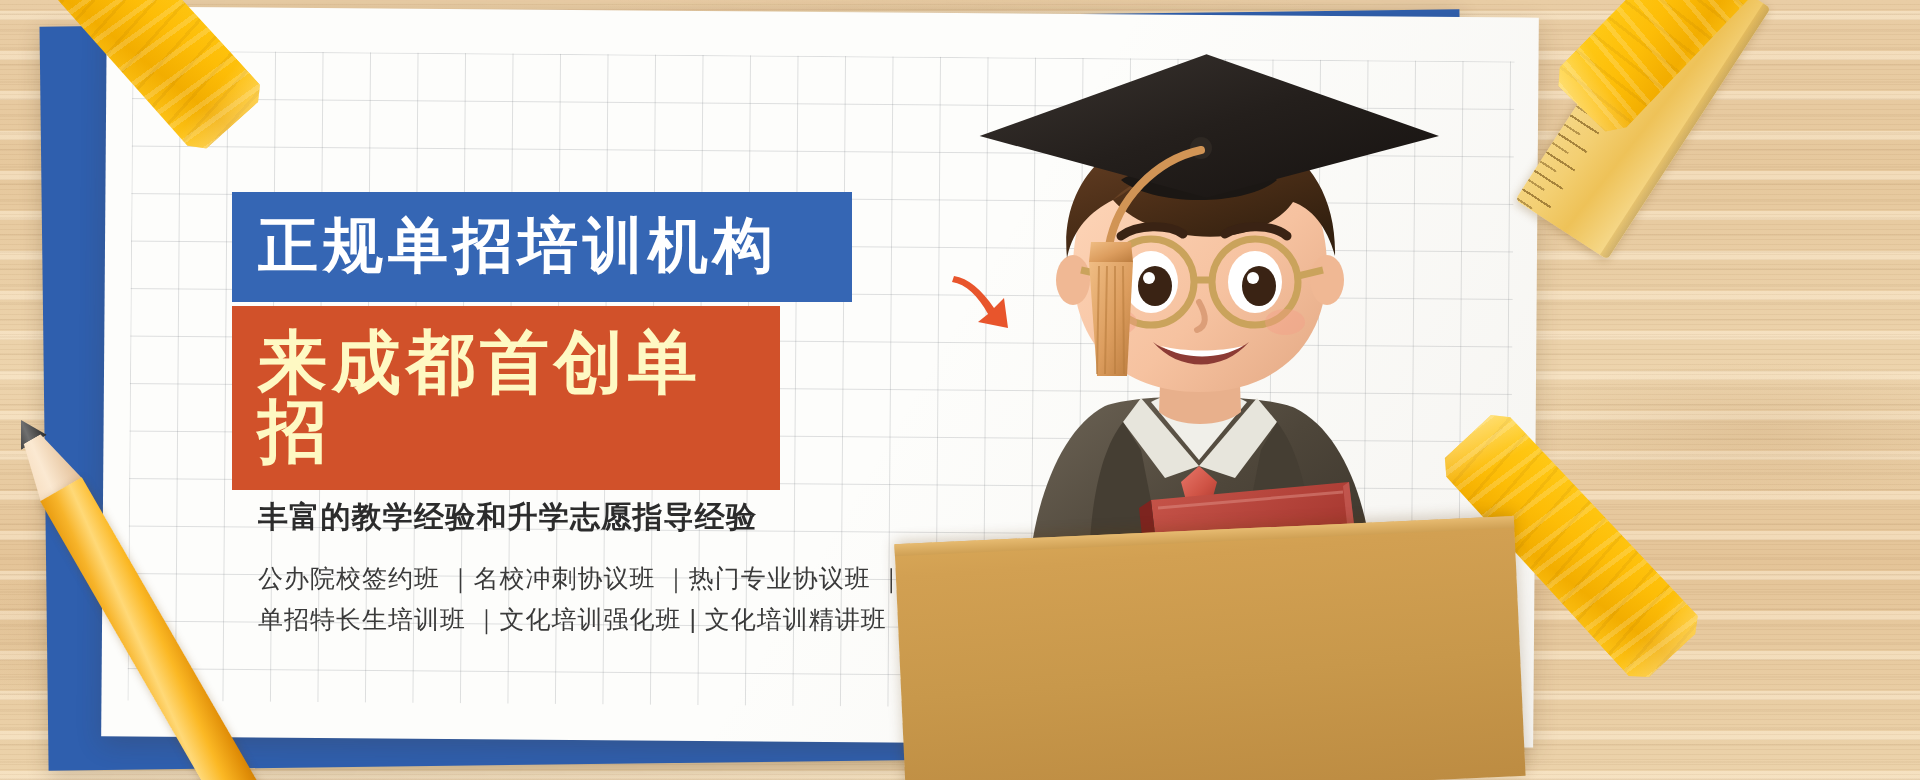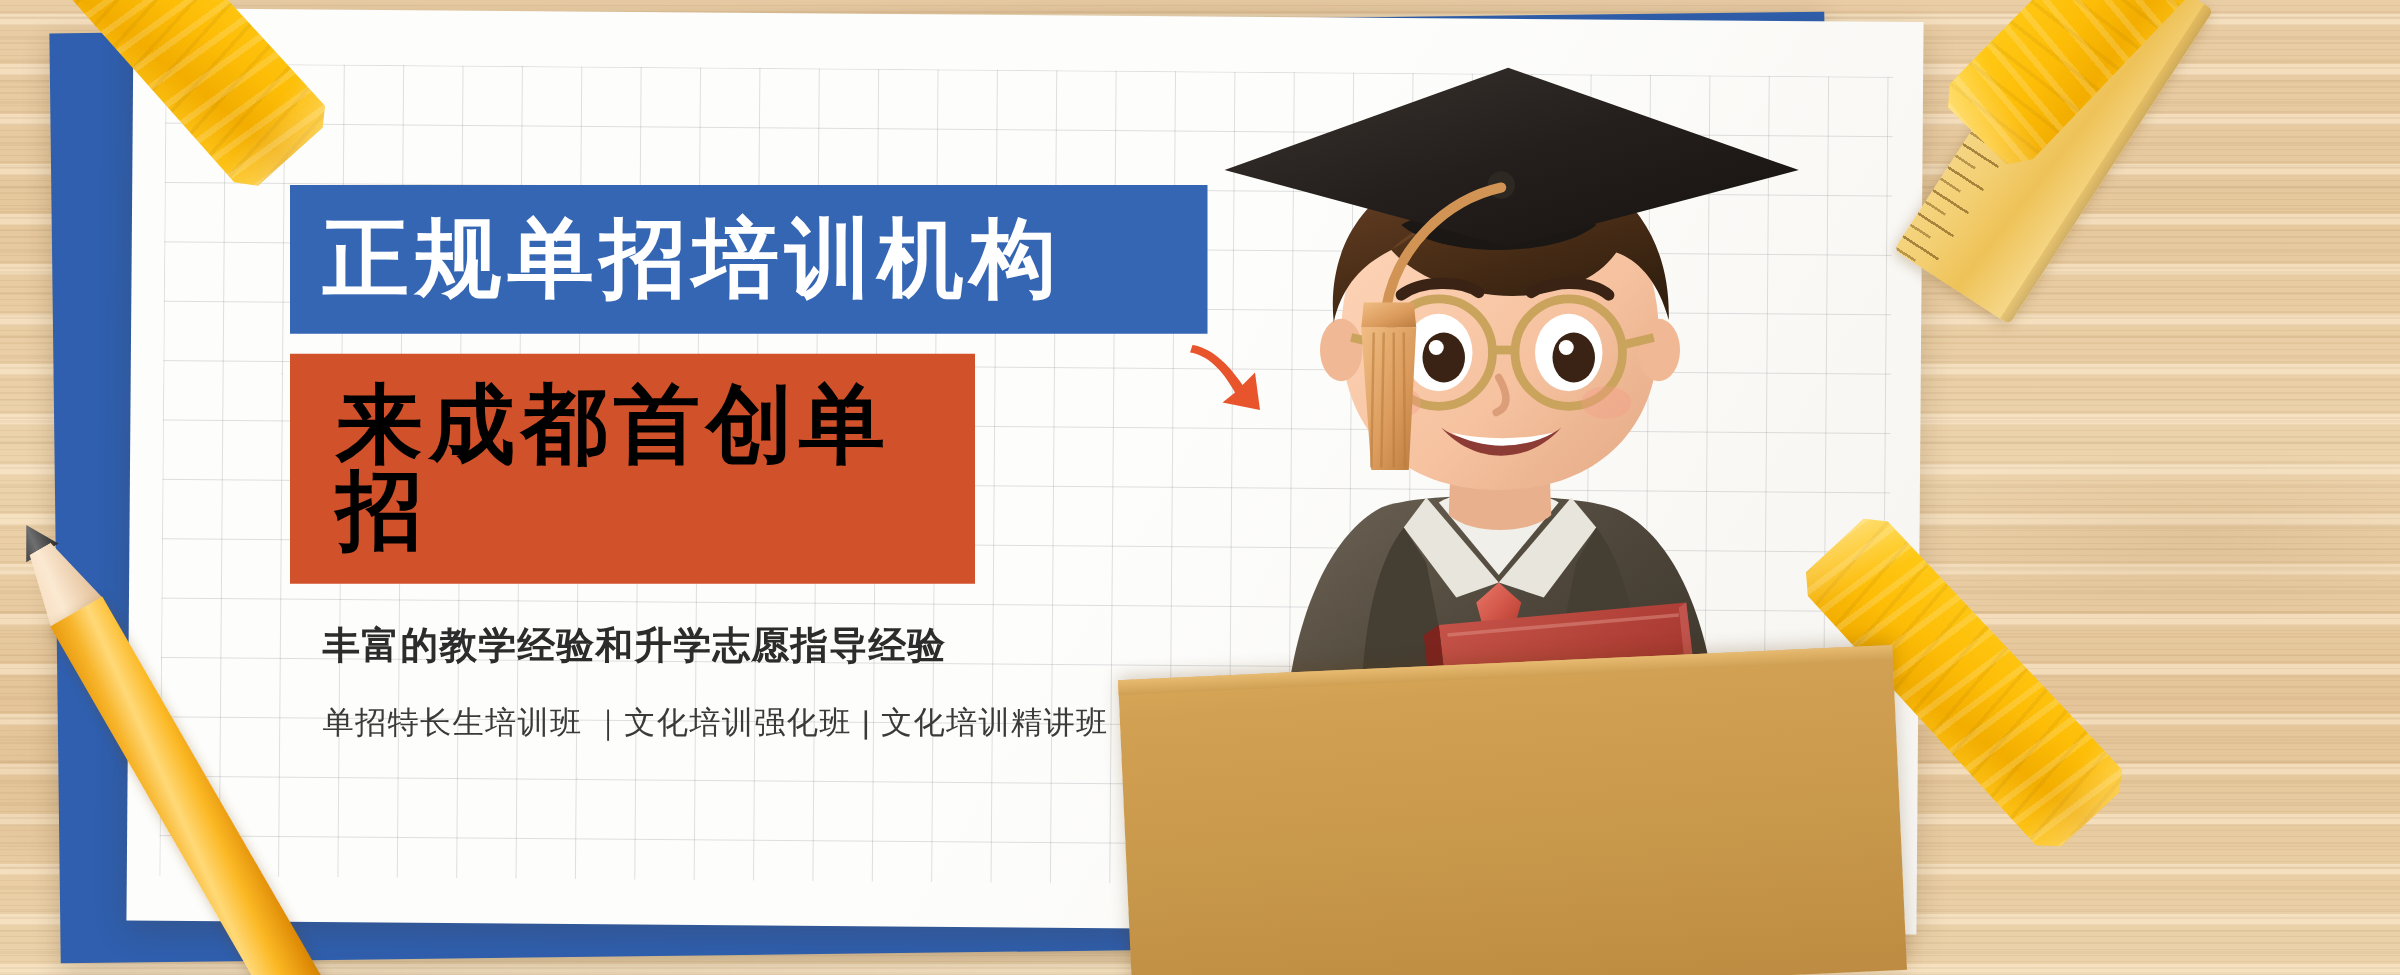--- a/index.html
+++ b/index.html
@@ -57,33 +57,34 @@
   }
   .paper-shade{
     position:absolute;inset:0;
     background:linear-gradient(120deg, rgba(255,255,255,0) 55%, rgba(190,180,165,.12) 100%);
   }
 
   
   .headline-wrap{position:absolute;left:232px;top:148px;z-index:20;}
   .hl-blue{
     background:#3566b4;color:#fff;
+    font-size:60px;line-height:1;font-weight:700;
+    letter-spacing:5px;
+    padding:24px 26px 26px 26px;
+    width:620px;box-sizing:border-box;
+    font-family:"Liberation Sans","DejaVu Sans",sans-serif;
+    margin-top:44px;
+  }
+  .hl-orange{
+    background:#d1512a;color:#fef9c3;
     font-size:69px;line-height:1;font-weight:700;
     letter-spacing:5px;
-    padding:24px 26px 26px 26px;
-    width:734px;box-sizing:border-box;
-    font-family:"Liberation Sans","DejaVu Sans",sans-serif;
-  }
-  .hl-orange{
-    background:#d1512a;color:#000000;
-    font-size:69px;line-height:1;font-weight:700;
-    letter-spacing:5px;
-    padding:22px 26px 24px 37px;
+    padding:22px 26px 24px 26px;
     width:548px;box-sizing:border-box;
-    margin-top:16px;
+    margin-top:4px;
     font-family:"Liberation Sans","DejaVu Sans",sans-serif;
   }
 
   
   .copy{position:absolute;left:258px;top:498px;z-index:20;}
   .copy-lead{
     font-size:30px;font-weight:700;color:#2c2c2c;letter-spacing:1.2px;
     line-height:1.28;margin-bottom:22px;
   }
   .copy-line{
@@ -177,20 +178,21 @@
     <div class="paper-shade"></div>
   </div>
 
   <div class="headline-wrap">
     <div class="hl-blue">正规单招培训机构</div>
     <div class="hl-orange">来成都首创单招</div>
   </div>
 
   <div class="copy">
     <div class="copy-lead">丰富的教学经验和升学志愿指导经验</div>
+    <div class="copy-line">公办院校签约班 ｜名校冲刺协议班 ｜热门专业协议班 ｜</div>
     <div class="copy-line">单招特长生培训班 ｜文化培训强化班 | 文化培训精讲班</div>
   </div>
 
   <svg class="arrow" viewBox="0 0 72 72">
     <path d="M6 8 C20 10 34 22 46 40 L56 30 L60 60 L30 54 L40 46 C30 28 18 16 4 14 Z" fill="#e8552c"></path>
   </svg>
 
   <svg class="student" viewBox="0 0 520 640">
     <defs>
       <linearGradient id="gSkin" x1="0" y1="0" x2="1" y2="1">

